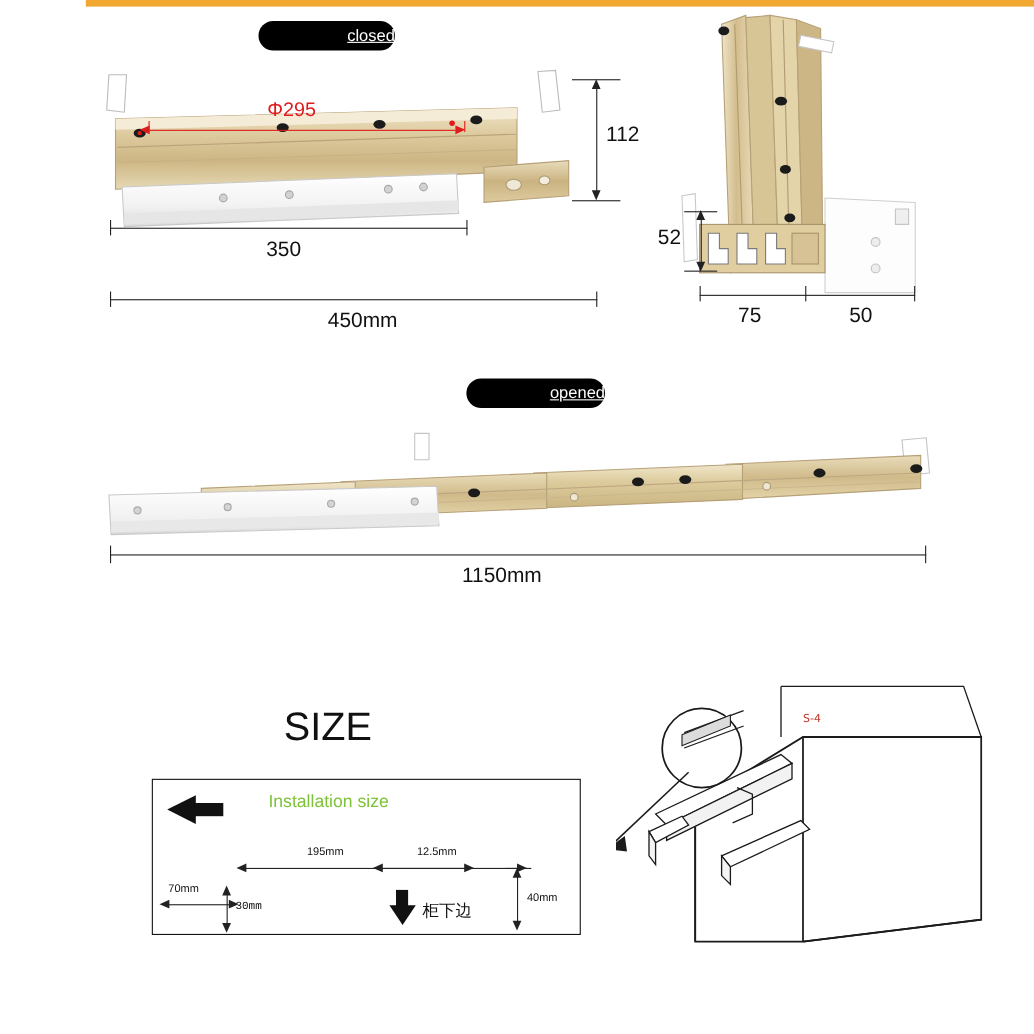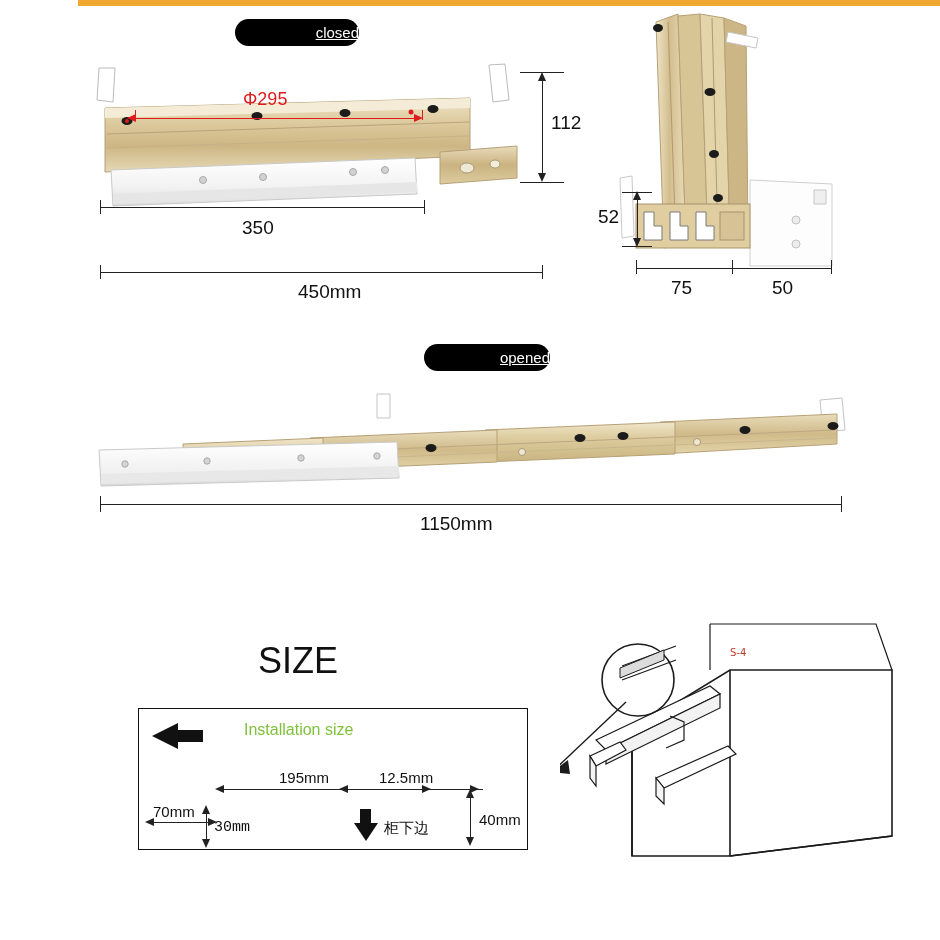--- a/index.html
+++ b/index.html
@@ -52,21 +52,21 @@
   .tick-v {
     width: 0;
     border-left: 1px solid #222;
   }
   .dimtext {
     font-size: 19px;
     color: #111;
     font-family: "Liberation Sans", sans-serif;
     white-space: nowrap;
   }
-  .dimtext.small { font-size: 15px; }
+  .dimtext.small { font-size: 10px; }
   .unit { font-size: 19px; }
 
   .red { color: #e01b1b; }
   .redline { border-color: #e01b1b !important; }
 
   
   .arrow-l {
     width: 0; height: 0;
     border-top: 4px solid transparent;
     border-bottom: 4px solid transparent;

